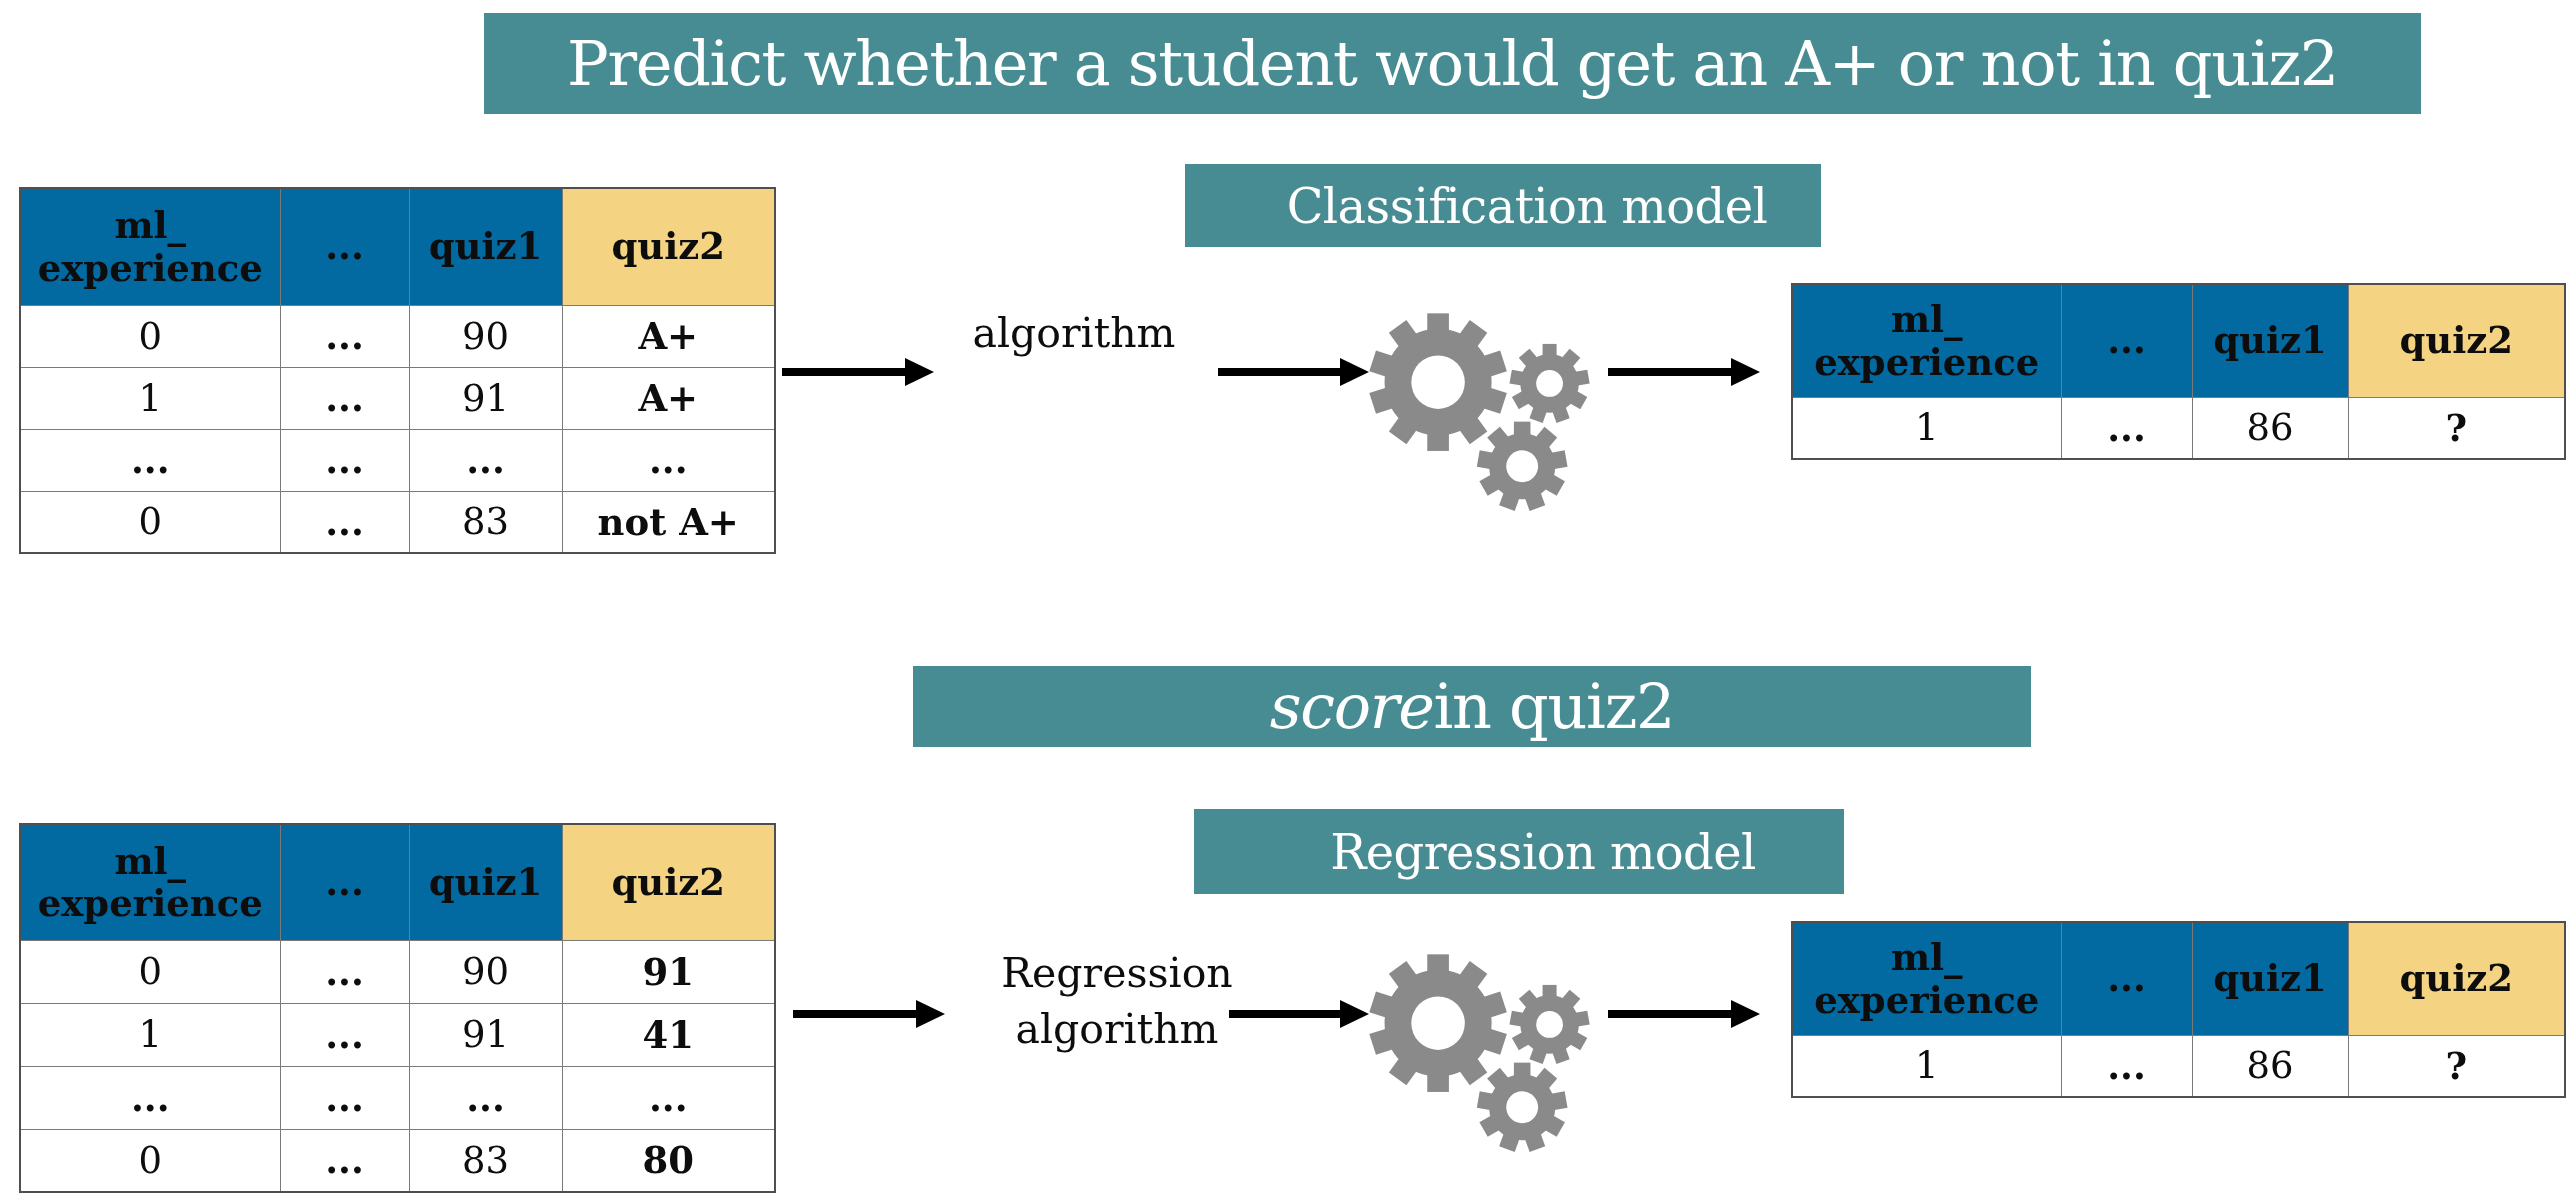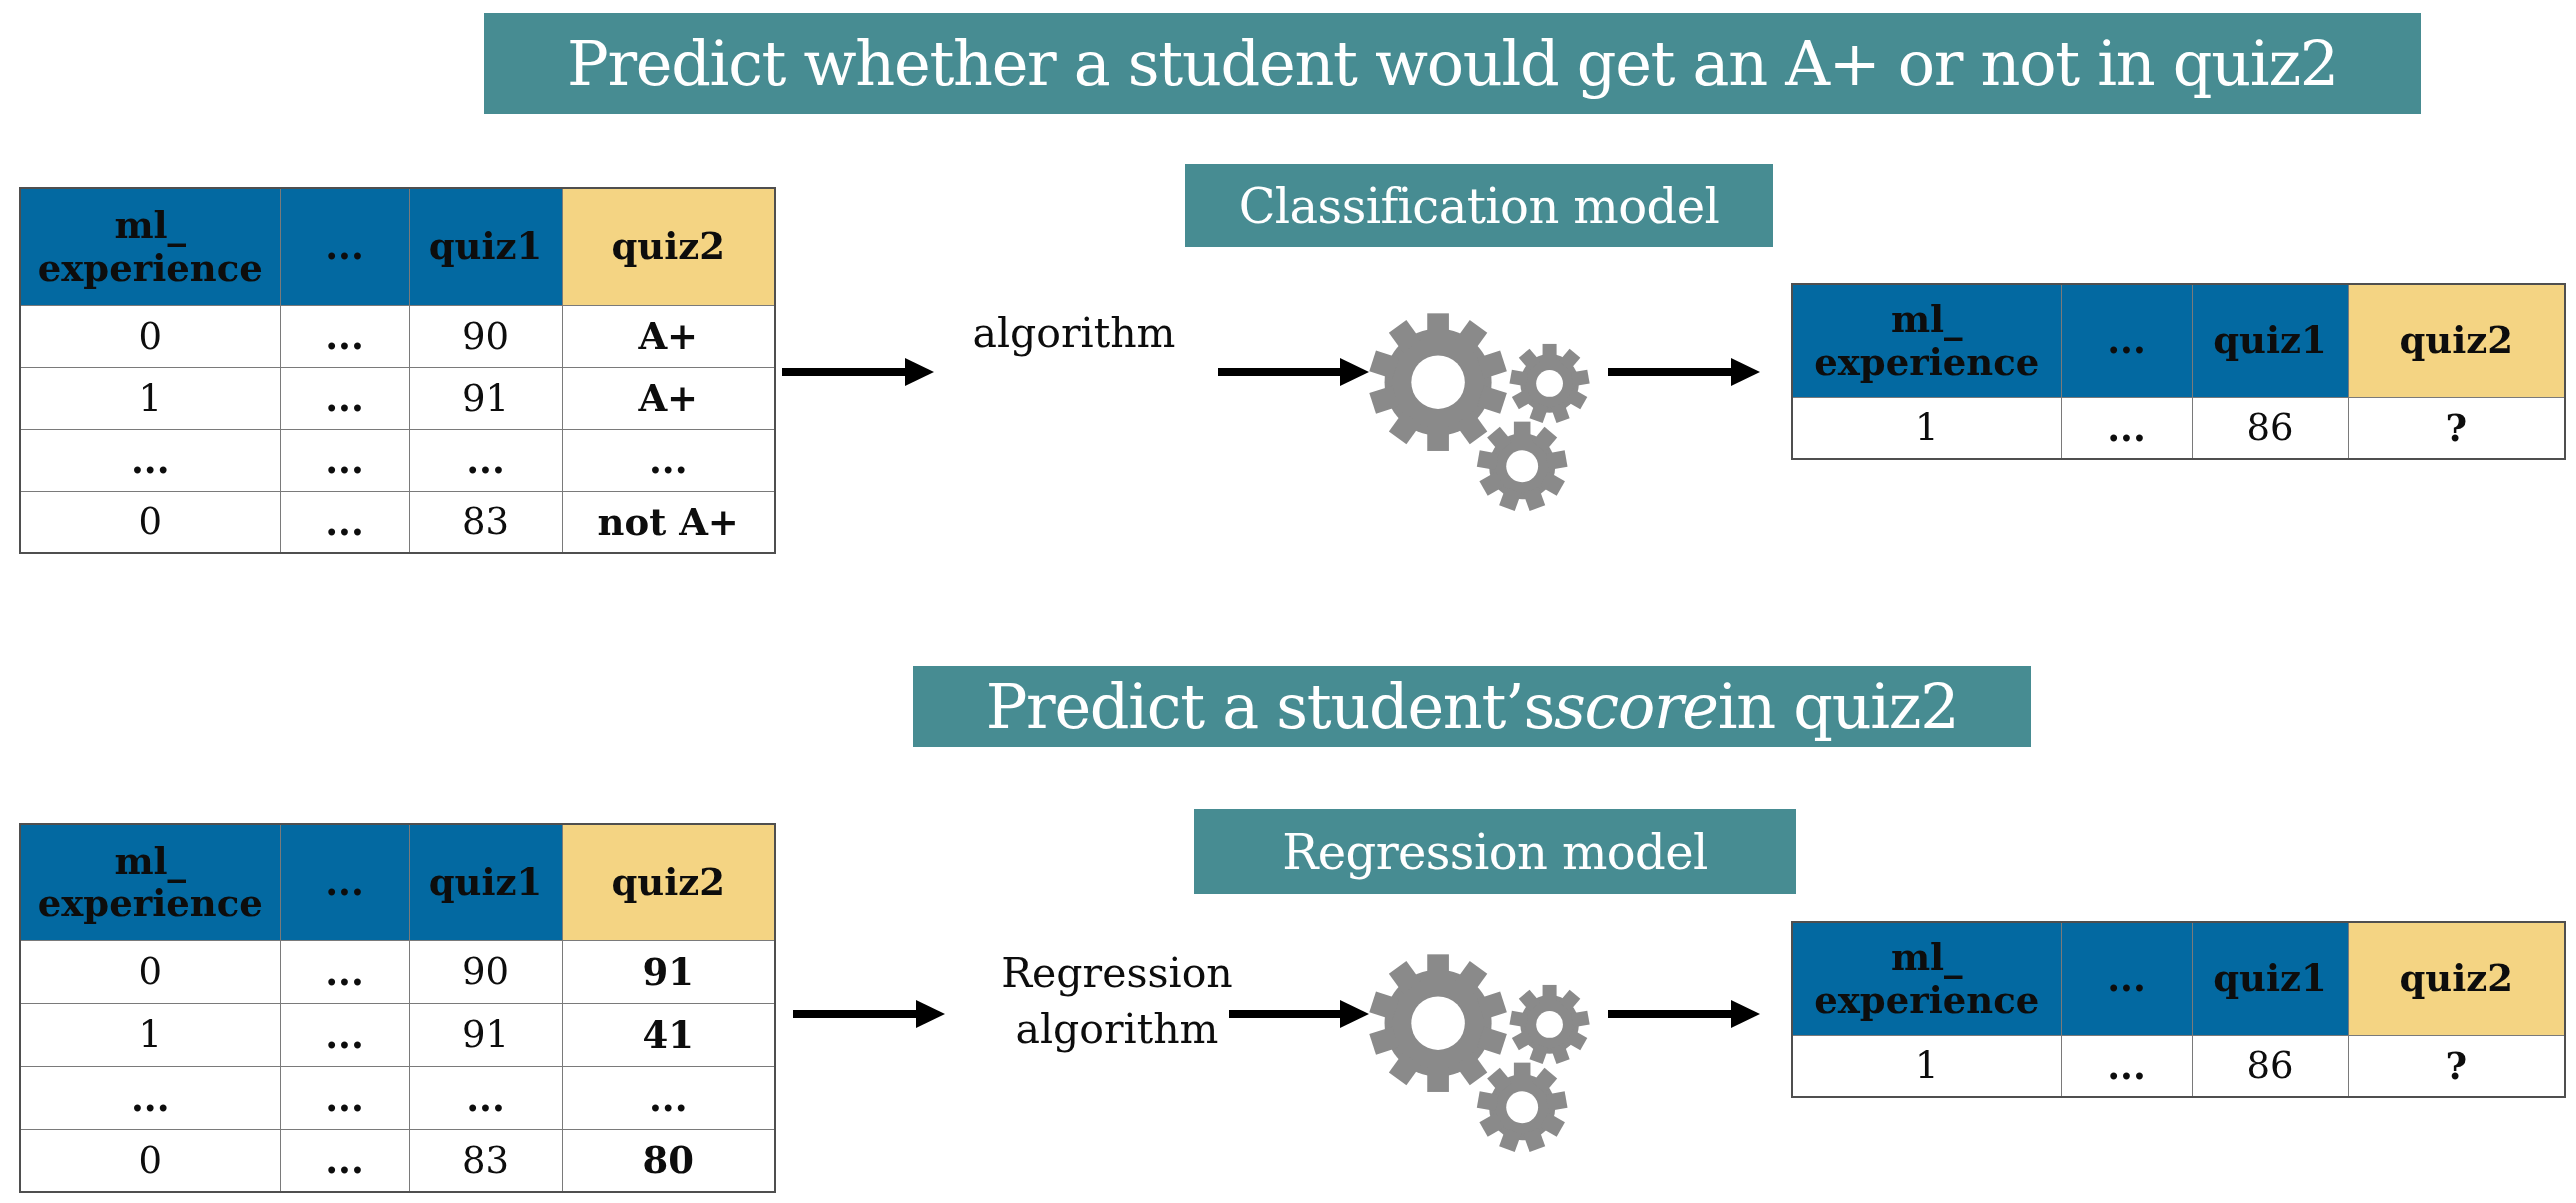--- a/index.html
+++ b/index.html
@@ -8,21 +8,21 @@
     font-family:"DejaVu Serif","Liberation Serif",serif;color:#0d0d0d;
   }
   .abs{position:absolute;}
   
   .banner{
     background:#478C92;color:#ffffff;display:flex;align-items:center;justify-content:center;
     white-space:nowrap;letter-spacing:-1.3px;
   }
   .banner .it{font-style:italic;}
   .title-banner{font-size:62px;}
-  .model-banner{font-size:48px;letter-spacing:-0.6px;}
+  .model-banner{font-size:48px;letter-spacing:-0.6px;padding-left:48px;}
   
   .algo-label{
     font-size:41px;line-height:56px;text-align:center;color:#0d0d0d;white-space:nowrap;
   }
   
   table.tbl{border-collapse:collapse;table-layout:fixed;border:2.5px solid #4f4f4f;}
   table.tbl th,table.tbl td{
     border:1.3px solid #7a7a7a;text-align:center;vertical-align:middle;
     padding:0;font-size:37px;color:#0d0d0d;overflow:hidden;
   }
@@ -181,21 +181,20 @@
       <tr style="height:62px;">
         <td>1</td>
         <td class="b">...</td>
         <td>86</td>
         <td class="q">?</td>
       </tr>
     </tbody>
   </table>
 
   <div class="abs banner title-banner" style="left:913px;top:666px;width:1118px;height:81px;">
-    <span>Predict a student’s </span>
     <span class="it">score</span>
     <span> in quiz2</span>
   </div>
 
   <table class="tbl abs" style="left:19px;top:823px;width:755px;">
     <colgroup>
         <col style="width:260px">
         <col style="width:129px">
         <col style="width:153px">
         <col style="width:213px">

